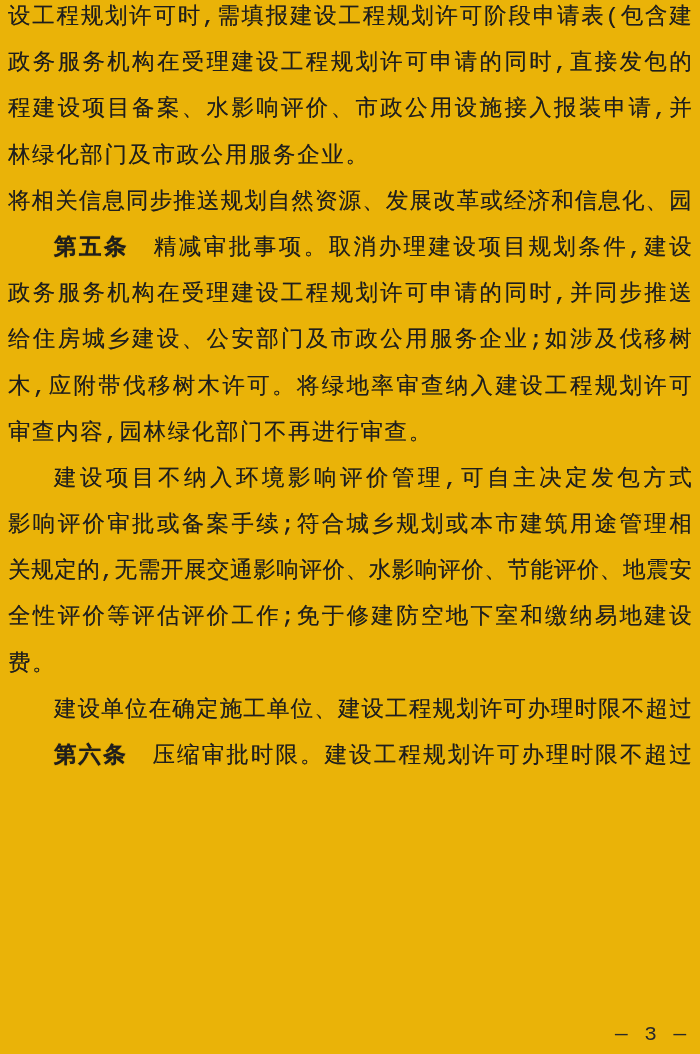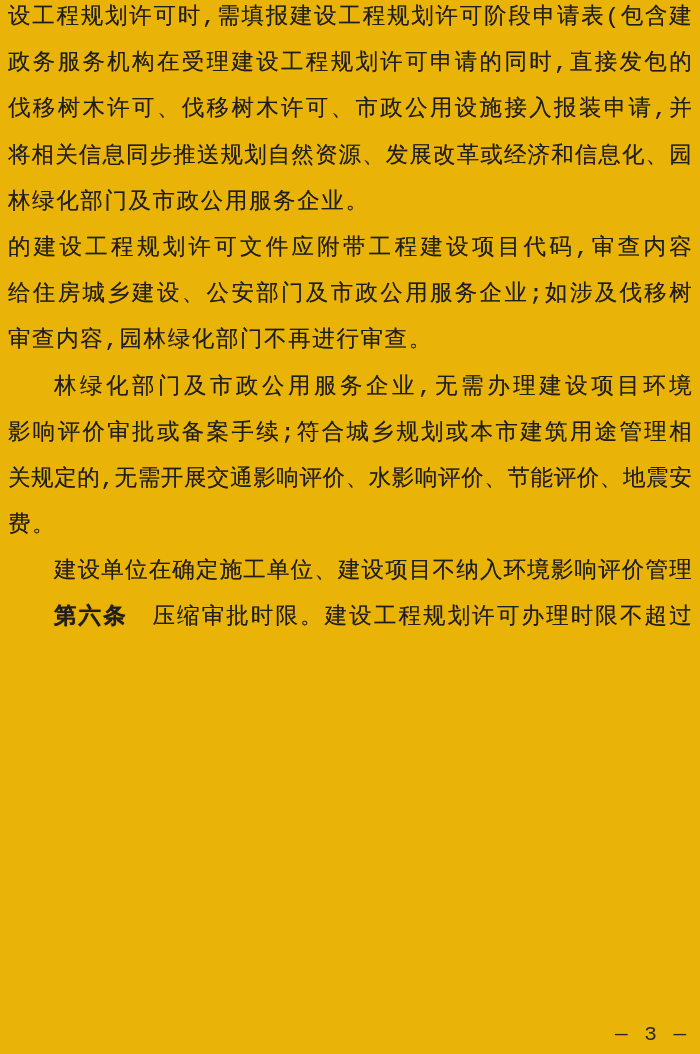--- a/index.html
+++ b/index.html
@@ -47,32 +47,35 @@
     color:#2a2a2a;
   }
 </style>
 </head>
 <body>
 
 <div class="page">
   <div class="content">
     <div class="line"><span>设工程规划许可时,需填报建设工程规划许可阶段申请表(包含建</span></div>
     <div class="line"><span>政务服务机构在受理建设工程规划许可申请的同时,直接发包的</span></div>
-    <div class="line"><span>伐移树木许可、伐移树木许可、市政公用设施接入报装申请,并</span></div>
+    <div class="line"><span>程建设项目备案、水影响评价、市政公用设施接入报装申请,并</span></div>
+    <div class="line end"><span>林绿化部门及市政公用服务企业。</span></div>
     <div class="line"><span>将相关信息同步推送规划自然资源、发展改革或经济和信息化、园</span></div>
-    <div class="line end"><span>林绿化部门及市政公用服务企业。</span></div>
 
-    <div class="line"><span>的建设工程规划许可文件应附带工程建设项目代码,审查内容</span></div>
+    <div class="line indent"><span class="term">第五条</span><span>　精减审批事项。取消办理建设项目规划条件,建设</span></div>
+    <div class="line"><span>政务服务机构在受理建设工程规划许可申请的同时,并同步推送</span></div>
     <div class="line"><span>给住房城乡建设、公安部门及市政公用服务企业;如涉及伐移树</span></div>
+    <div class="line"><span>木,应附带伐移树木许可。将绿地率审查纳入建设工程规划许可</span></div>
     <div class="line end"><span>审查内容,园林绿化部门不再进行审查。</span></div>
 
-    <div class="line indent"><span>林绿化部门及市政公用服务企业,无需办理建设项目环境</span></div>
+    <div class="line indent"><span>建设项目不纳入环境影响评价管理,可自主决定发包方式</span></div>
     <div class="line"><span>影响评价审批或备案手续;符合城乡规划或本市建筑用途管理相</span></div>
     <div class="line"><span>关规定的,无需开展交通影响评价、水影响评价、节能评价、地震安</span></div>
+    <div class="line"><span>全性评价等评估评价工作;免于修建防空地下室和缴纳易地建设</span></div>
     <div class="line end"><span>费。</span></div>
 
-    <div class="line indent"><span>建设单位在确定施工单位、建设项目不纳入环境影响评价管理</span></div>
+    <div class="line indent"><span>建设单位在确定施工单位、建设工程规划许可办理时限不超过</span></div>
 
     <div class="line indent"><span class="term">第六条</span><span>　压缩审批时限。建设工程规划许可办理时限不超过</span></div>
   </div>
 
   <div class="page-number">— 3 —</div>
 </div>
 
 </body></html>

